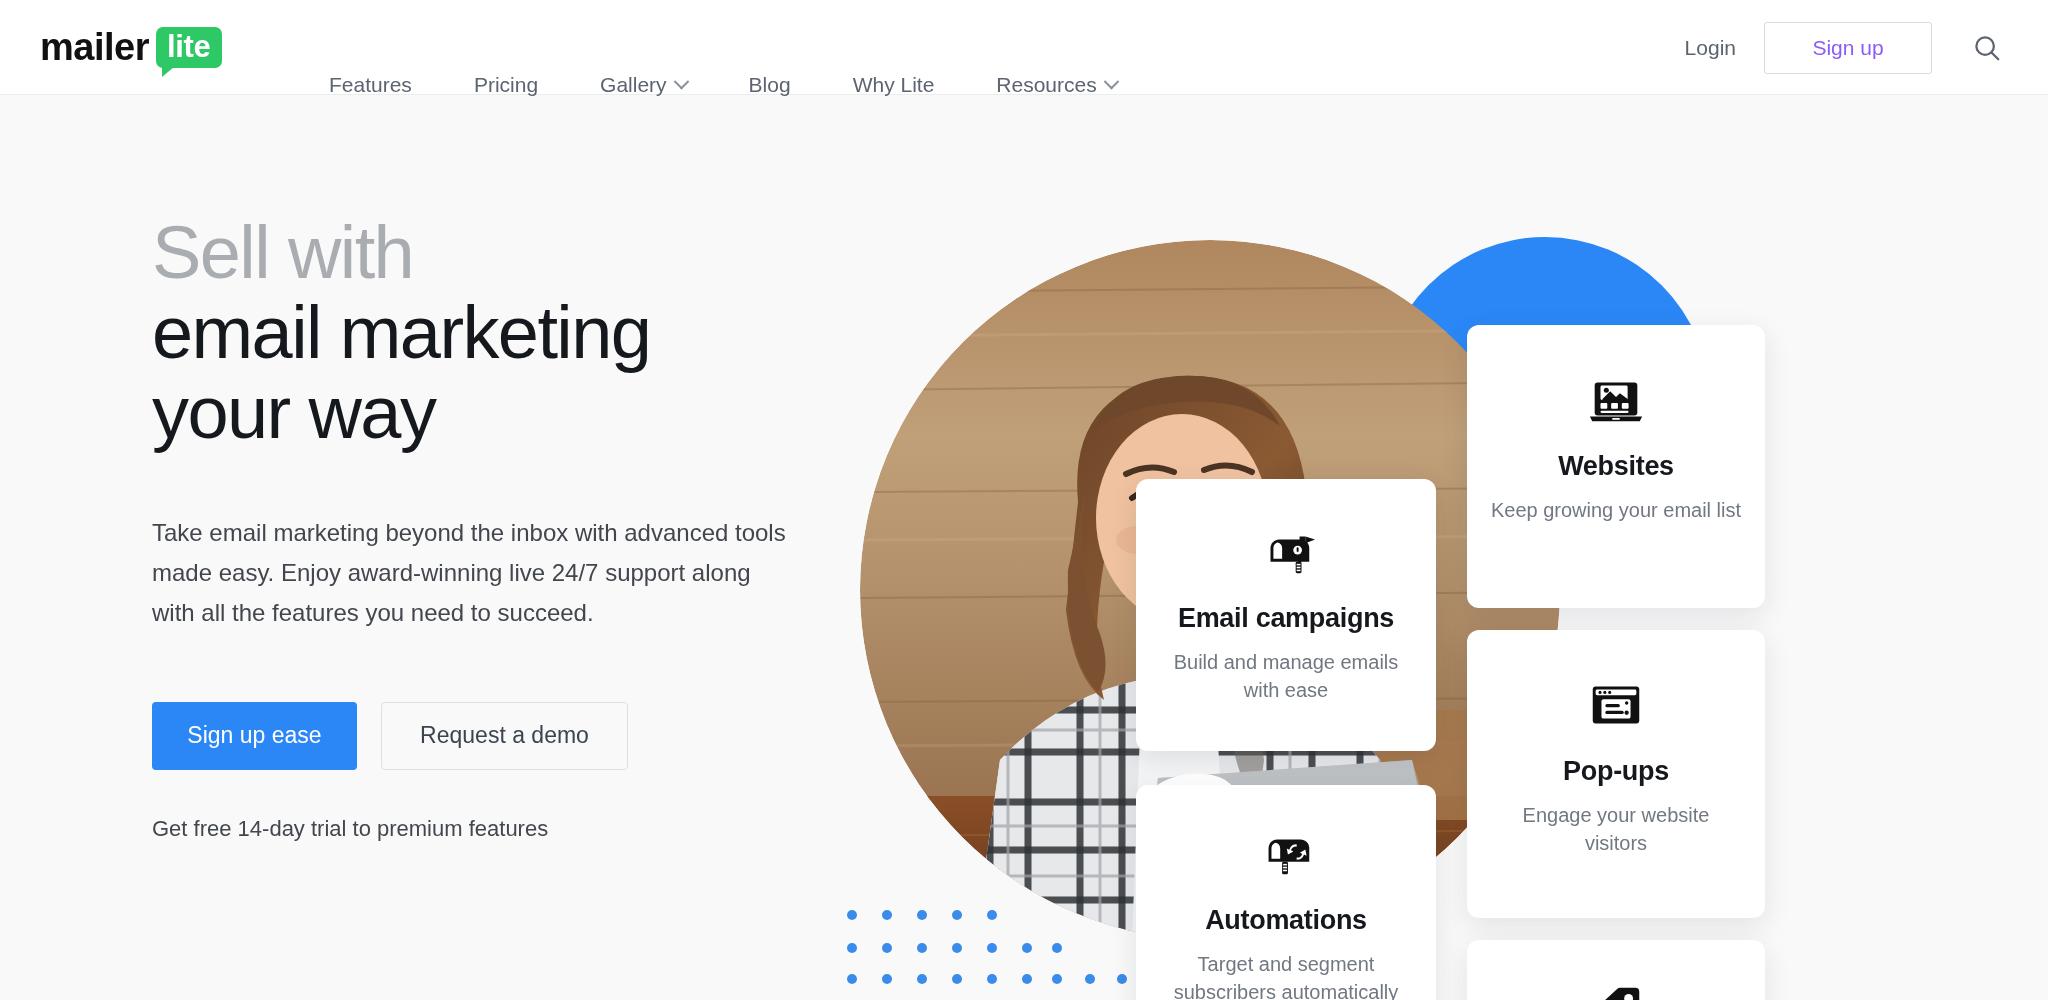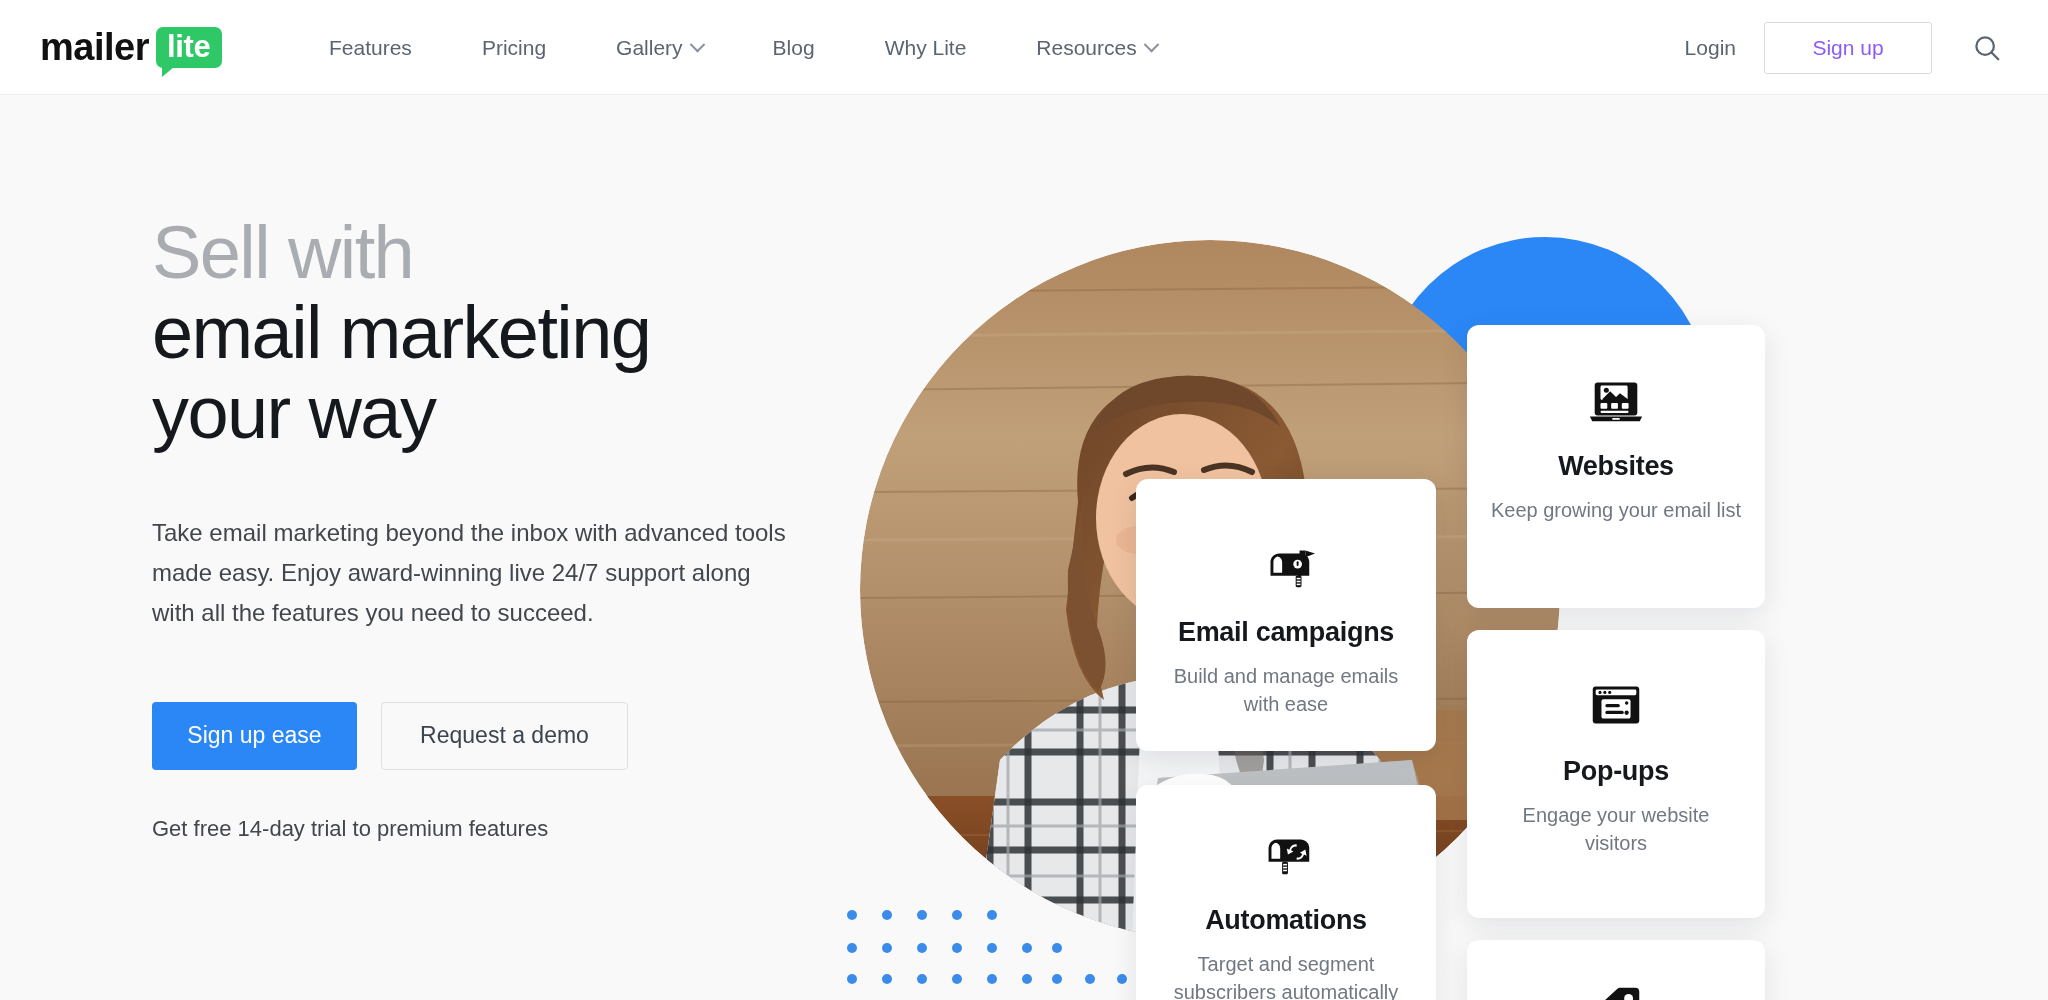--- a/index.html
+++ b/index.html
@@ -58,22 +58,22 @@
     width: 0; height: 0;
     border-left: 12px solid #2EC866;
     border-bottom: 10px solid transparent;
   }
 
   .nav {
     position: absolute;
     left: 300px; top: 0;
     height: 95px;
     display: flex;
-    align-items: center;
-    gap: 12px;
+    align-items: flex-end;
+    gap: 4px;
   }
   .nav-item {
     display: flex;
     align-items: center;
     gap: 9px;
     font-size: 21px;
     color: #5b6470;
     padding: 0 29px;
     cursor: pointer;
     white-space: nowrap;
@@ -244,21 +244,21 @@
     text-align: center;
   }
   .card-desc {
     margin-top: 14px;
     font-size: 20px;
     line-height: 1.42;
     color: #717881;
     text-align: center;
   }
 
-  #card-email      { left: 296px; top: 384px;  width: 300px; height: 272px; padding: 56px 28px 0; }
+  #card-email      { left: 296px; top: 384px;  width: 300px; height: 272px; padding: 42px 28px 0; }
   #card-automation { left: 296px; top: 690px;  width: 300px; height: 278px; padding: 38px 24px 0; }
   #card-websites   { left: 627px; top: 230px;  width: 298px; height: 283px; padding: 44px 22px 0; }
   #card-popups     { left: 627px; top: 535px;  width: 298px; height: 288px; padding: 44px 31px 0; }
   #card-sell       { left: 627px; top: 845px;  width: 298px; height: 200px; padding: 40px 22px 0; }
 </style>
 </head>
 <body>
 
 <div class="header">
 

